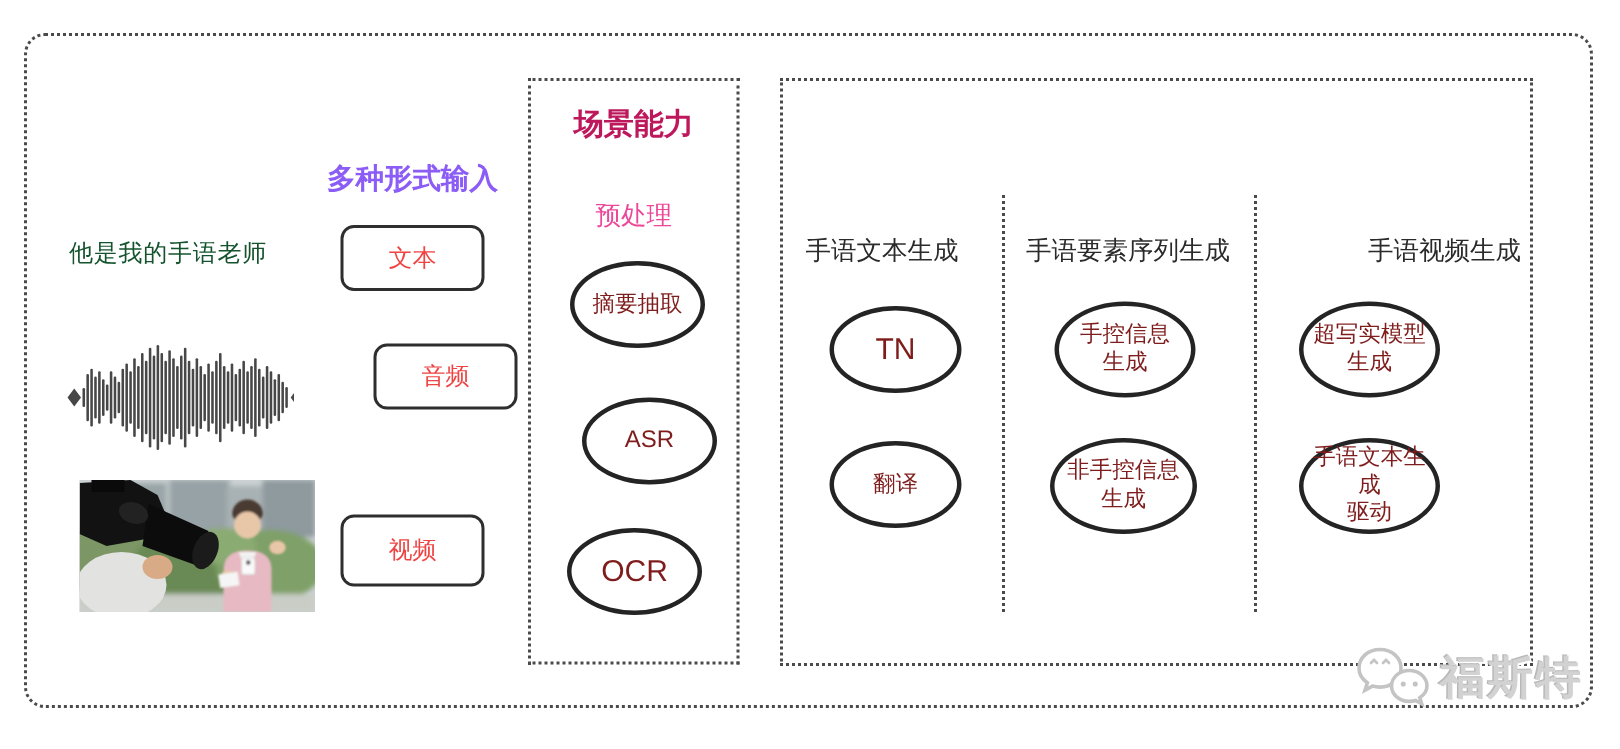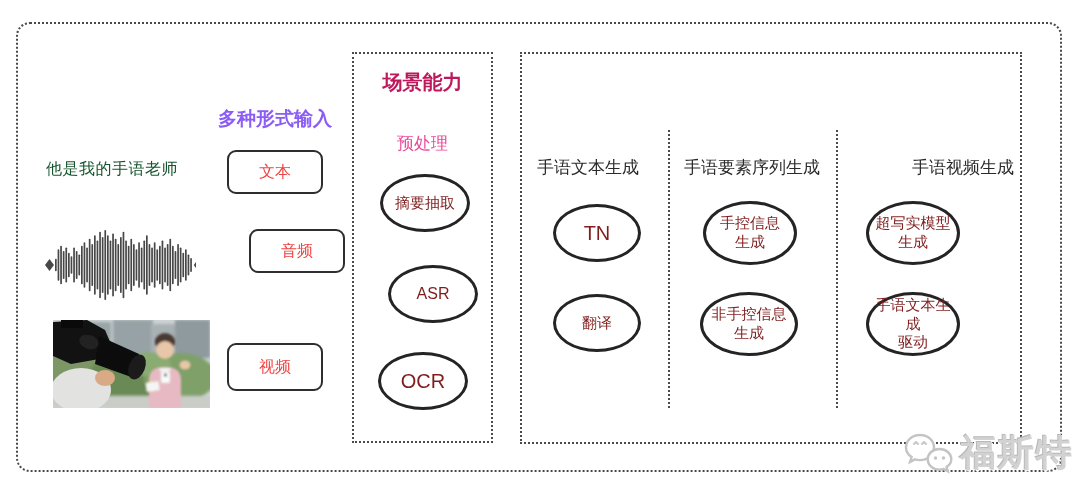--- a/index.html
+++ b/index.html
@@ -72,21 +72,21 @@
   .video-thumb {
     position: absolute; left: 53px; top: 320px; width: 157px; height: 88px;
     overflow: hidden; background: #cfd4d2;
   }
   .watermark {
     position: absolute; left: 903px; top: 429px;
     display: flex; align-items: center; gap: 5px;
     background: transparent;
   }
   .watermark-text {
-    font-size: 36px; font-weight: bold; letter-spacing: 2px;
+    font-size: 30px; font-weight: bold; letter-spacing: 2px;
     color: #d2d2d2;
     text-shadow: -1px -1px 0 #b8b8b8, 1px 1px 0 #ffffff;
     white-space: nowrap;
   }
 </style>
 </head>
 <body>
 
 <div class="outer-frame"></div>
 

